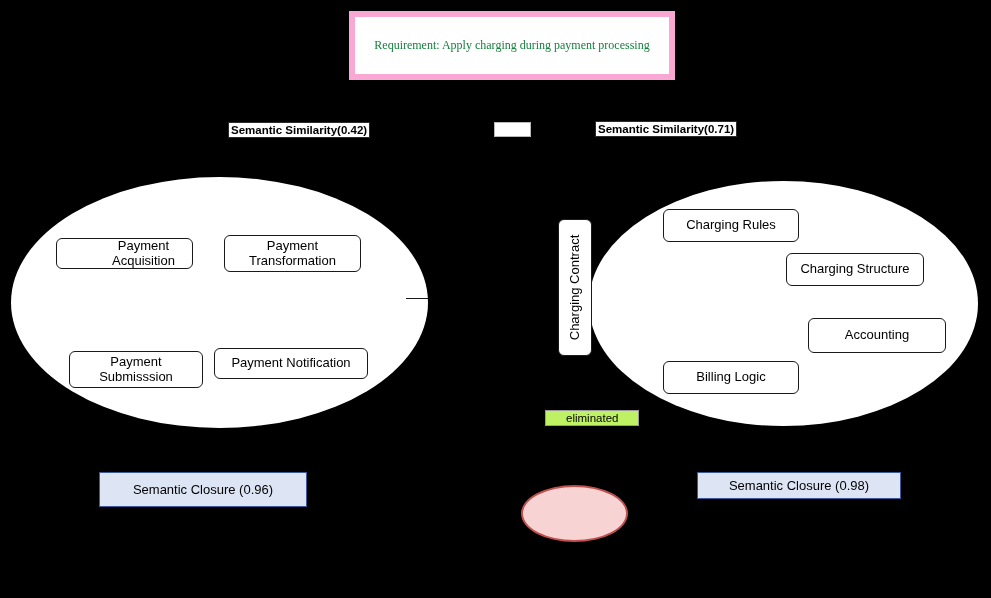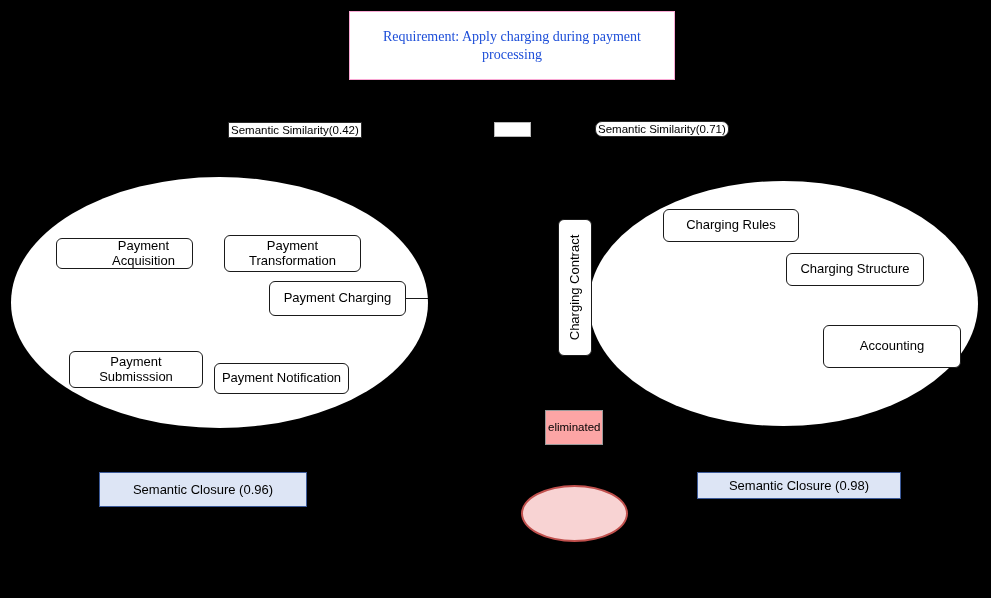--- a/index.html
+++ b/index.html
@@ -12,47 +12,47 @@
     position:relative;
   }
   #canvas{position:relative;width:991px;height:598px;}
 
   
   .requirement-box{
     position:absolute;
     left:349px; top:11px;
     width:326px; height:69px;
     background:#ffffff;
-    border:1px solid #f9a8d4;
+    border:6px solid #f9a8d4;
     box-sizing:border-box;
     display:flex;align-items:center;justify-content:center;
     text-align:center;
     font-family:"Liberation Serif", serif;
-    font-size:14px;
+    font-size:12px;
     line-height:1.28;
-    color:#1d4ed8;
+    color:#15803d;
     padding:0 10px;
   }
 
   
   .sim-tag{
     position:absolute;
     background:#ffffff;
     border:1px solid #2b2b2b;
     box-sizing:border-box;
     font-size:11.5px;
     color:#000000;
     line-height:14px;
     height:16px;
     padding:0 2px;
     white-space:nowrap;
-    display:flex;align-items:center;
+    display:flex;align-items:center;font-weight:bold;
   }
   #sim-left{left:228px; top:122px;}
-  #sim-right{left:595px; top:121px;border-radius:7px;}
+  #sim-right{left:595px; top:121px;}
   .blank-tag{
     position:absolute;
     left:494px; top:122px;
     width:37px; height:15px;
     background:#ffffff;
     border:1px solid #b8b8b8;
     box-sizing:border-box;
   }
 
   
@@ -79,21 +79,21 @@
     padding:0 6px;
     white-space:pre-line;
   }
 
   
   #node-payment-acquisition  {left:56px;  top:238px; width:137px; height:31px;padding-left:44px;}
   #node-payment-transformation{left:224px; top:235px; width:137px; height:37px;}
   #node-payment-validation   {left:33px;  top:294px; width:137px; height:32px;}
   #node-payment-charging     {left:269px; top:281px; width:137px; height:35px;}
   #node-payment-submission   {left:69px;  top:351px; width:134px; height:37px;}
-  #node-payment-notification {left:214px; top:363px; width:135px; height:31px;}
+  #node-payment-notification {left:214px; top:348px; width:154px; height:31px;}
 
   
   .connector{
     position:absolute;
     left:406px; top:298px;
     width:22px; height:0;
     border-top:1.5px solid #1a1a1a;
   }
 
   
@@ -109,34 +109,34 @@
     font-size:13px;color:#000000;
   }
   #node-charging-contract .vlabel{
     transform:rotate(-90deg);
     white-space:nowrap;
   }
 
   
   #node-charging-rules    {left:663px; top:209px; width:136px; height:33px;}
   #node-charging-structure{left:786px; top:253px; width:138px; height:33px;}
-  #node-accounting        {left:808px; top:325px; width:138px; height:43px;margin-left:15px;}
+  #node-accounting        {left:808px; top:318px; width:138px; height:35px;}
   #node-billing-logic     {left:663px; top:361px; width:136px; height:33px;}
 
   
   #eliminated-tag{
     position:absolute;
     left:545px; top:410px;
-    background:#fca5a5;
+    background:#bef264;
     border:1px solid #9a9a9a;
     box-sizing:border-box;
     font-size:11.5px;
     line-height:15px;
-    height:35px;
-    padding:0 2px;
+    height:16px;
+    padding:0 20px;
     color:#000000;
     white-space:nowrap;
     display:flex;align-items:center;
   }
 
   
   #pink-ellipse{
     position:absolute;
     left:521px; top:485px;
     width:107px; height:57px;
@@ -176,39 +176,39 @@
   <div class="cluster-ellipse" id="ellipse-left"></div>
 
   <div class="cluster-ellipse" id="ellipse-right"></div>
 
   <div class="node" id="node-payment-acquisition">Payment Acquisition</div>
 
   <div class="node" id="node-payment-transformation">Payment
 Transformation</div>
 
 
-  <div class="node" id="node-payment-charging">Payment Charging</div>
 
   <div class="node" id="node-payment-submission">Payment
 Submisssion</div>
 
   <div class="node" id="node-payment-notification">Payment Notification</div>
 
   <div class="connector"></div>
 
   <div id="node-charging-contract">
     <span class="vlabel">Charging Contract</span>
   </div>
 
   <div class="node" id="node-charging-rules">Charging Rules</div>
 
   <div class="node" id="node-charging-structure">Charging Structure</div>
 
   <div class="node" id="node-accounting">Accounting</div>
 
+  <div class="node" id="node-billing-logic">Billing Logic</div>
 
   <div id="eliminated-tag">eliminated</div>
 
   <div id="pink-ellipse"></div>
 
   <div class="closure-chip" id="closure-left">Semantic Closure (0.96)</div>
 
   <div class="closure-chip" id="closure-right">Semantic Closure (0.98)</div>
 
 </div>

